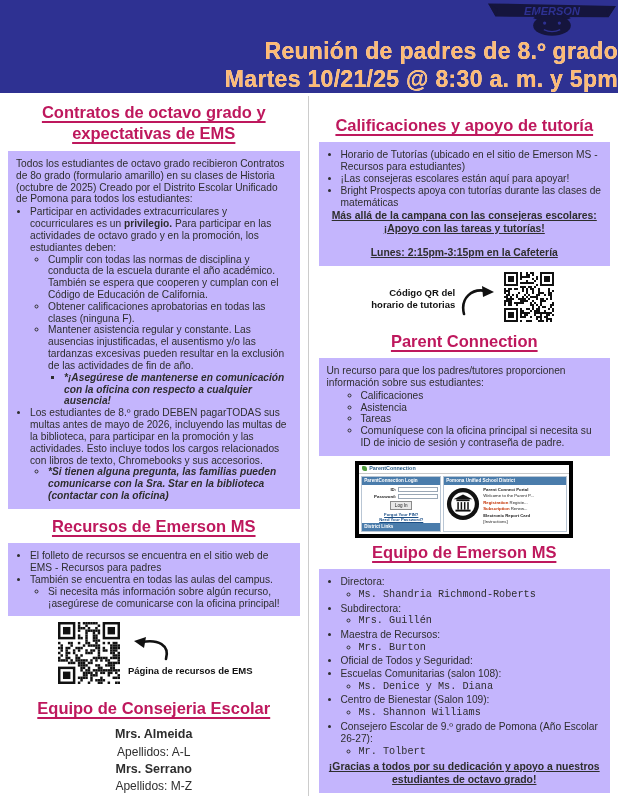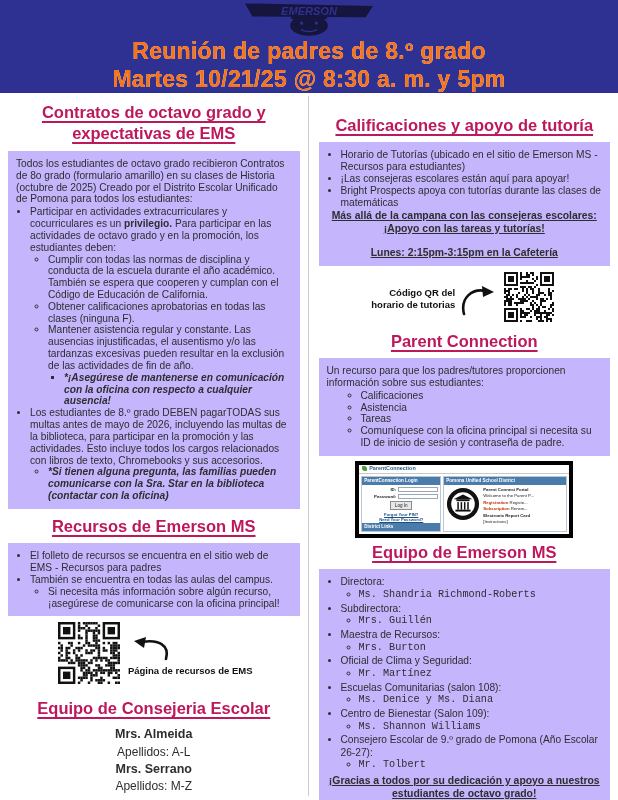--- a/index.html
+++ b/index.html
@@ -4,21 +4,21 @@
 <style>
   * { box-sizing: border-box; }
   html,body { margin:0; padding:0; }
   body {
     width:618px; height:800px; overflow:hidden; position:relative;
     background:#ffffff; color:#2e2e2e;
     font-family:"Liberation Sans", sans-serif;
   }
   
   .header {
-    background:#2e3192; height:93px; text-align:center; color:#f97316;
+    background:#2e3192; height:93px; text-align:right; color:#fdba74;
     padding-top:1px;
   }
   .logo-wrap { height:36px; }
   .hdr-title { font-size:23px; font-weight:bold; line-height:1.22; letter-spacing:.3px;
     text-shadow:0 0 0 #fff; }
   
   .columns { display:grid; grid-template-columns:1fr 1fr; column-gap:19px; padding:2px 8px 4px 8px; }
   .divider { position:absolute; left:308px; top:96px; bottom:4px; width:1px; background:#cccccc; }
   h2.section {
     font-size:16.5px; font-weight:bold; color:#be185d; text-align:center;
@@ -719,24 +719,21 @@
                 <li>Mrs. Guillén</li>
               </ul>
           </li>
           <li>
             <span>Maestra de Recursos:</span>
             <ul class="l2">
                 <li>Mrs. Burton</li>
               </ul>
           </li>
           <li>
-            <span>Oficial de Clima y Seguridad:</span>
-            <ul class="l2">
-                <li>Mr. Martínez</li>
-              </ul>
+            <span>Oficial de Todos y Seguridad:</span>
           </li>
           <li>
             <span>Escuelas Comunitarias (salon 108):</span>
             <ul class="l2">
                 <li>Ms. Denice y Ms. Diana</li>
               </ul>
           </li>
           <li>
             <span>Centro de Bienestar (Salon 109):</span>
             <ul class="l2">

